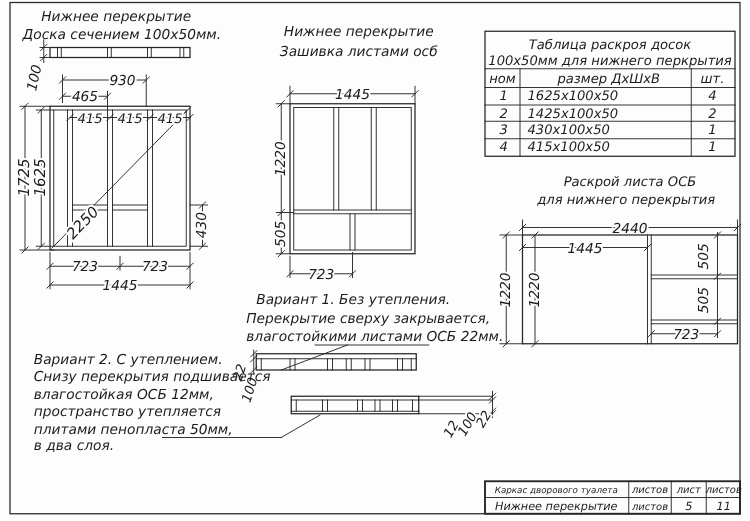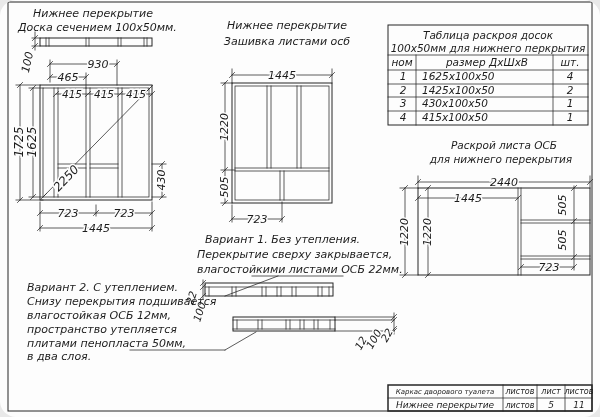--- a/index.html
+++ b/index.html
@@ -1,16 +1,16 @@
 <!DOCTYPE html>
 <html><head>
 <meta charset="utf-8">
 <style>
   html,body{margin:0;padding:0;background:#e9e9e9;}
-  .page{width:600px;height:417px;background:#fdfdfd;position:relative;overflow:hidden;border-radius:16px;}
+  .page{width:600px;height:417px;background:#fdfdfd;position:relative;overflow:hidden;}
   svg{display:block;}
   .ln{stroke:#262626;stroke-width:1;fill:none;stroke-linecap:square;}
   .thin{stroke-width:0.75;}
   .thick{stroke-width:1.5;}
   text{font-family:"DejaVu Sans",sans-serif;font-style:italic;font-size:11px;fill:#1c1c1c;}
   .dim{paint-order:stroke;stroke:#fdfdfd;stroke-width:3px;}
   .mid{text-anchor:middle;}
   .s12{font-size:12px;} .s10{font-size:10.5px;} .s9{font-size:9px;} .s8{font-size:8px;} .s7{font-size:7px;}
 </style>
 </head>

